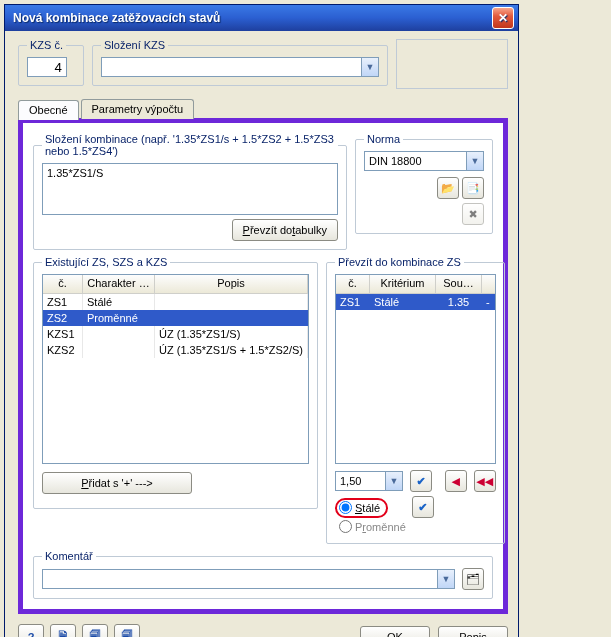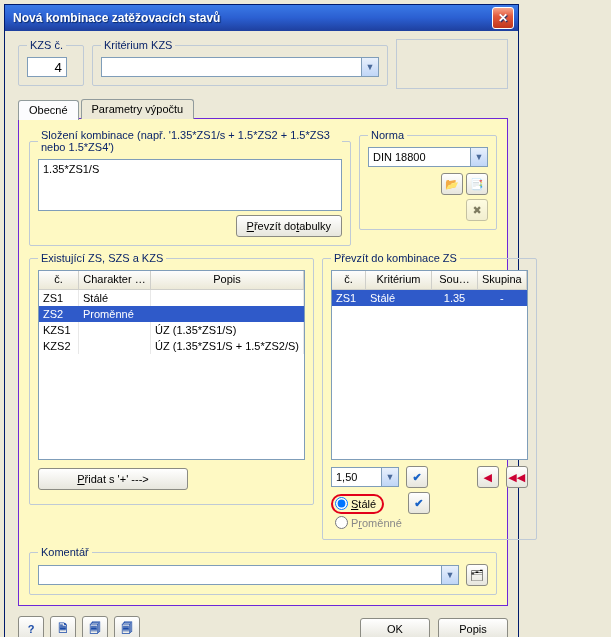--- a/index.html
+++ b/index.html
@@ -13,21 +13,21 @@
   .kzs-no{width:48px}
   .kzs-no input{width:40px;height:20px;text-align:right;padding-right:4px;border:1px solid #7f9db9;box-sizing:border-box}
   .kzs-label{flex:1;margin-left:8px}
   .combo, .textinput{height:20px;border:1px solid #7f9db9;background:#fff;display:flex;align-items:center;box-sizing:border-box}
   .combo{justify-content:space-between;padding-left:4px}
   .combo .dd{width:16px;height:18px;background:linear-gradient(to bottom,#e8f0fc,#c0d6f7);border-left:1px solid #7f9db9;display:flex;align-items:center;justify-content:center;color:#4a6a9a;font-size:9px}
   .tabs{margin-top:10px;position:relative}
   .tabstrip{display:flex;position:relative;z-index:2}
   .tab{border:1px solid #919b9c;border-bottom:none;background:#ece9d8;padding:3px 10px 4px;border-radius:3px 3px 0 0;margin-right:2px;cursor:pointer}
   .tab.active{background:#fcfcfe;position:relative;top:1px}
-  .tabpage{border:1px solid #6d28d9;background:#fef9c3;padding:10px;margin-top:-1px}
+  .tabpage{border:5px solid #6d28d9;background:#ffffff;padding:10px;margin-top:-1px}
   .btn{height:22px;background:linear-gradient(to bottom,#fff,#e7e6dd);border:1px solid #8b8b83;border-radius:3px;padding:0 10px;display:inline-flex;align-items:center;justify-content:center;cursor:pointer;box-sizing:border-box;font-size:11px}
   .iconbtn{width:22px;height:22px;padding:0;margin-left:3px}
   .btnrow{display:flex;justify-content:flex-end;margin-top:4px}
   .grid{border:1px solid #7f9db9;background:#fff;height:190px;overflow:hidden;position:relative;box-sizing:border-box}
   .gridhead{display:flex;background:linear-gradient(to bottom,#fdfdfd,#ece9d8);border-bottom:1px solid #cfcfca;height:18px}
   .gh{border-right:1px solid #cfcfca;padding:2px 4px;text-align:center;box-sizing:border-box;overflow:hidden;white-space:nowrap}
   .gridbody{height:calc(100% - 18px);overflow:hidden}
   .grow{display:flex;height:16px;align-items:center}
   .gc{border-right:1px solid #e8e8e8;padding:0 4px;box-sizing:border-box;overflow:hidden;white-space:nowrap;height:100%;display:flex;align-items:center}
   .gc.center{justify-content:center}
@@ -58,21 +58,21 @@
   </div>
 
   <div class="content">
 
     <div class="row">
       <fieldset class="kzs-no">
         <legend>KZS č.</legend>
         <input type="text" value="4" style="">
       </fieldset>
       <fieldset class="kzs-label" style="flex:1">
-        <legend>Kritérium KZS</legend>
+        <legend>Složení KZS</legend>
         <div class="combo combo-wide">
           <span></span>
           <div class="dd">▼</div>
         </div>
       </fieldset>
       <div style="width:110px;height:48px;border:1px solid #bfcad6;margin-left:8px;background:#ece9d8"></div>
     </div>
 
     <div class="tabs">
       <div class="tabstrip">
@@ -155,21 +155,20 @@
               </button><br>
           </fieldset>
 
           <fieldset style="flex:1">
             <legend>Převzít do kombinace ZS</legend>
             <div class="grid">
               <div class="gridhead">
                 <div class="gh" style="width:34px">č.</div>
                 <div class="gh" style="width:66px">Kritérium</div>
                 <div class="gh" style="width:46px">Sou…</div>
-                <div class="gh" style="flex:1">Skupina</div>
               </div>
               <div class="gridbody">
                 <div class="grow sel">
                   <div class="gc" style="width:34px">ZS1</div>
                   <div class="gc" style="width:66px">Stálé</div>
                   <div class="gc center" style="width:46px">1.35</div>
                   <div class="gc center" style="flex:1">-</div>
                 </div>
               </div>
             </div>

